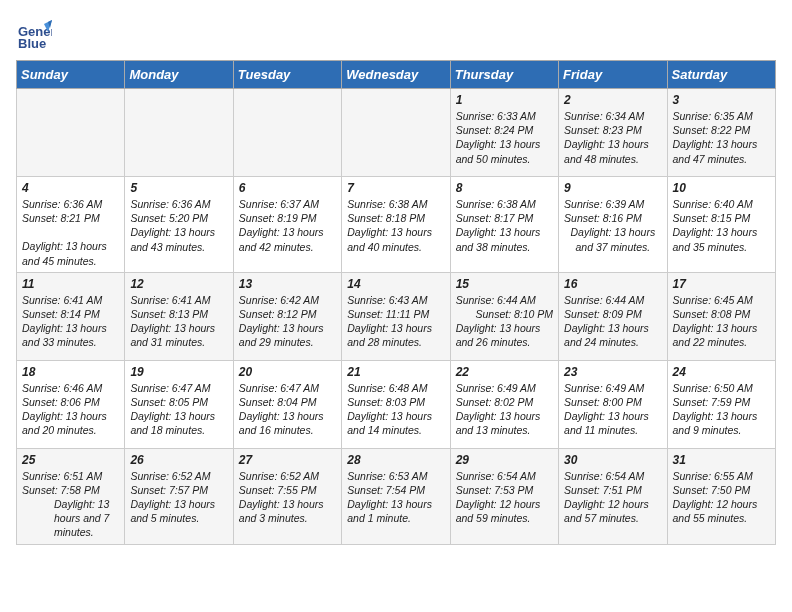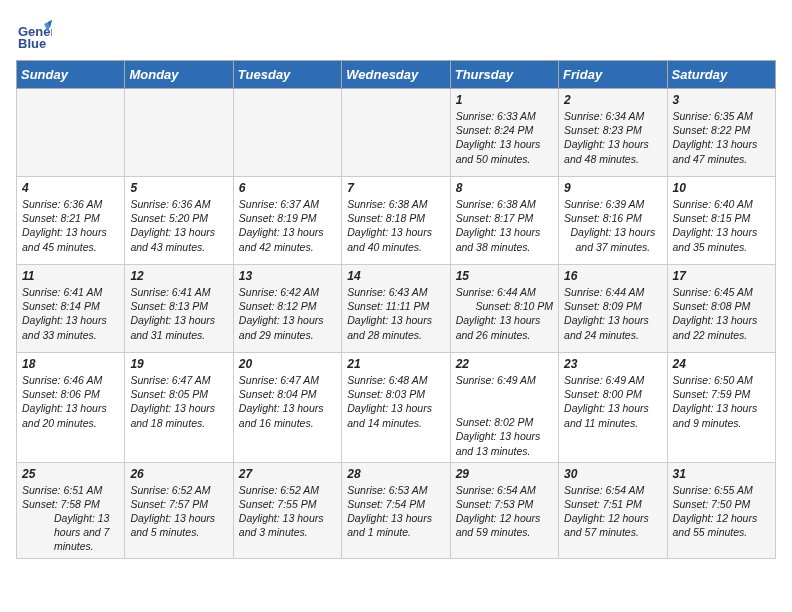--- a/index.html
+++ b/index.html
@@ -134,21 +134,21 @@
           <div style="line-height: 1.35;">Sunrise: 6:35 AM</div>
           <div style="line-height: 1.35;">Sunset: 8:22 PM</div>
           <div style="line-height: 1.35;">Daylight: 13 hours and 47 minutes.</div>
         </td>
       </tr>
       <tr>
         <td>
           <span class="day-number">4</span>
           <div style="line-height: 1.35;">Sunrise: 6:36 AM</div>
           <div style="line-height: 1.35;">Sunset: 8:21 PM</div>
-          <div style="line-height: 1.35;">Daylight: 13 hours and 45 minutes.</div>
+          <div style="line-height: 1.35; margin-top: 14px;">Daylight: 13 hours and 45 minutes.</div>
         </td>
         <td>
           <span class="day-number">5</span>
           <div style="line-height: 1.35;">Sunrise: 6:36 AM</div>
           <div style="line-height: 1.35;">Sunset: 5:20 PM</div>
           <div style="line-height: 1.35;">Daylight: 13 hours and 43 minutes.</div>
         </td>
         <td>
           <span class="day-number">6</span>
           <div style="line-height: 1.35;">Sunrise: 6:37 AM</div>
@@ -245,21 +245,21 @@
         </td>
         <td>
           <span class="day-number">21</span>
           <div style="line-height: 1.35;">Sunrise: 6:48 AM</div>
           <div style="line-height: 1.35;">Sunset: 8:03 PM</div>
           <div style="line-height: 1.35;">Daylight: 13 hours and 14 minutes.</div>
         </td>
         <td>
           <span class="day-number">22</span>
           <div style="line-height: 1.35;">Sunrise: 6:49 AM</div>
-          <div style="line-height: 1.35; margin-top: 28px;">Sunset: 8:02 PM</div>
+          <div style="line-height: 1.35;">Sunset: 8:02 PM</div>
           <div style="line-height: 1.35;">Daylight: 13 hours and 13 minutes.</div>
         </td>
         <td>
           <span class="day-number">23</span>
           <div style="line-height: 1.35;">Sunrise: 6:49 AM</div>
           <div style="line-height: 1.35;">Sunset: 8:00 PM</div>
           <div style="line-height: 1.35;">Daylight: 13 hours and 11 minutes.</div>
         </td>
         <td>
           <span class="day-number">24</span>

